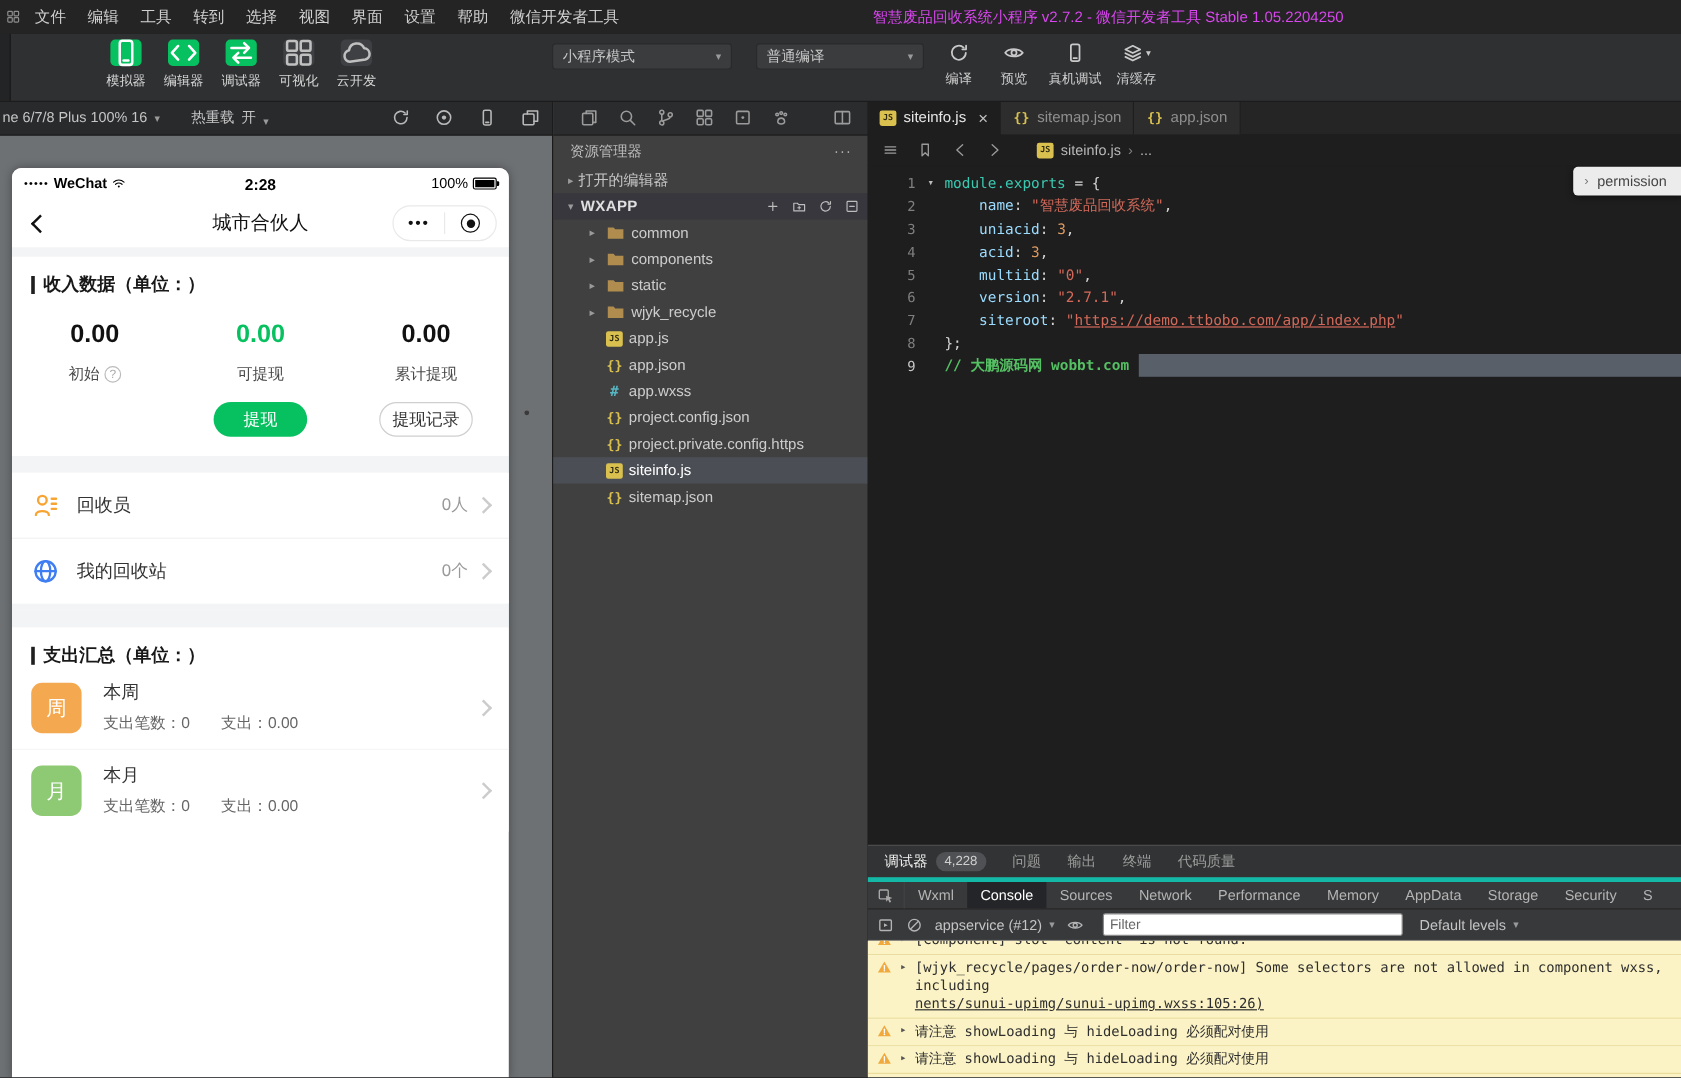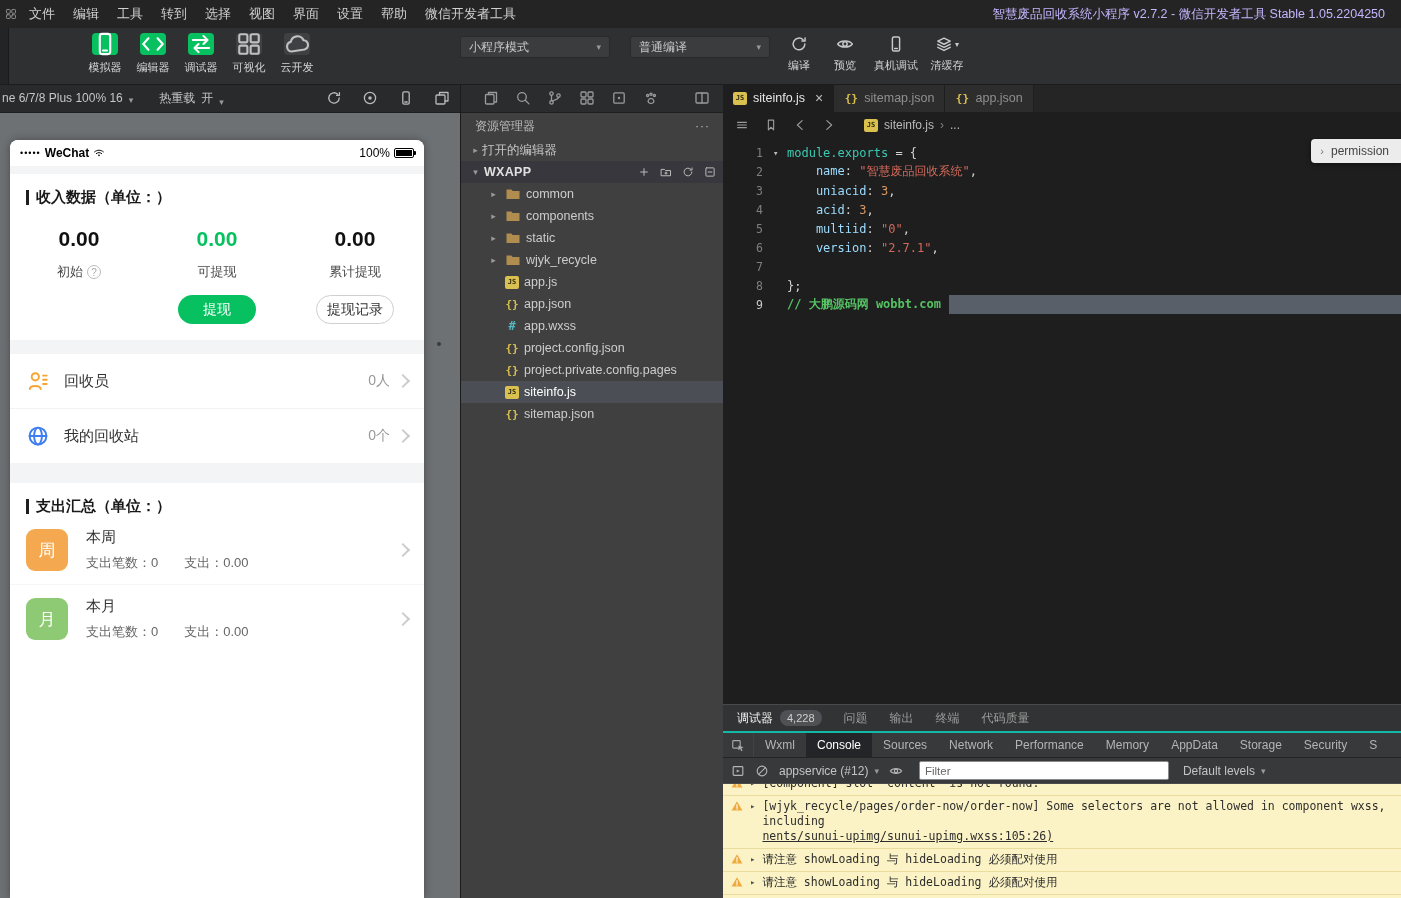--- a/index.html
+++ b/index.html
@@ -9,21 +9,21 @@
   .icn svg{width:14px;height:14px;display:block;}
   .icn.s12 svg{width:12px;height:12px}.icn.s14 svg{width:14px;height:14px}
   .icn.s16 svg{width:16px;height:16px}.icn.s24 svg{width:24px;height:24px}
   .caret{font-size:9px;color:#9a9a9a;margin-left:6px;}
 
   
   .menubar{position:absolute;top:0;left:0;right:0;height:28px;background:#242424;display:flex;align-items:center;color:#d0d0d0;z-index:5;}
   .mb-logo{width:18px;color:#8f8f8f;margin-left:2px;}
   .menu-items{display:flex;align-items:center;}
   .menu-item{padding:0 9px;font-size:13px;white-space:nowrap;}
-  .win-title{position:absolute;left:450px;right:16px;text-align:right;color:#c4b5fd;font-size:12.5px;pointer-events:none;white-space:nowrap;}
+  .win-title{position:absolute;left:450px;right:4px;text-align:center;color:#d946ef;font-size:12.5px;pointer-events:none;white-space:nowrap;}
 
   
   .toolbar{position:absolute;top:28px;left:0;right:0;height:56px;background:#2f3032;border-bottom:1px solid #1c1c1c;z-index:4;}
   .tb-sliver{position:absolute;left:0;top:0;bottom:0;width:8px;background:#232425;border-right:1px solid #1a1a1a;}
   .panel-btns{position:absolute;left:88px;top:5px;display:flex;gap:14px;}
   .tbtn{width:34px;display:flex;flex-direction:column;align-items:center;}
   .tico{width:26px;height:22px;border-radius:4px;display:flex;align-items:center;justify-content:center;}
   .tico.on{background:#07c160;color:#fff;}
   .tico.off{background:#3e4043;color:#c0c0c0;}
   .tlabel{font-size:11px;color:#d6d6d6;margin-top:5px;white-space:nowrap;}
@@ -149,21 +149,21 @@
   .selfill{flex:1;background:#595f69;height:19px;margin-left:8px;}
   .perm-popup{position:absolute;top:1px;right:0;height:24px;display:flex;align-items:center;gap:7px;background:#ececec;color:#444;font-size:12px;padding:0 12px 0 9px;border-radius:4px 0 0 4px;box-shadow:0 1px 5px rgba(0,0,0,.5);font-family:"Liberation Sans",sans-serif;}
   .pp-chev{color:#777;font-size:11px;}
 
   
   .debugger{position:absolute;left:0;right:0;bottom:0;height:193px;background:#333538;border-top:1px solid #4a4a4a;}
   .dbg-tabs{height:26px;display:flex;align-items:center;gap:22px;padding:0 14px;font-size:12px;color:#9c9c9c;background:#323334;}
   .dbg-tab{display:inline-flex;align-items:center;}
   .dbg-tab.active{color:#f0f0f0;}
   .badge{background:#4f5154;color:#cfcfcf;border-radius:9px;padding:0 7px;font-size:11px;height:16px;line-height:16px;margin-left:7px;display:inline-block;}
-  .devtools-tabs{height:27px;display:flex;align-items:stretch;background:#38393b;border-top:2px solid #14b8a6;border-bottom:1px solid #242424;font-size:12px;color:#b4b4b4;box-sizing:border-box;}
+  .devtools-tabs{height:27px;display:flex;align-items:stretch;background:#38393b;border-top:4px solid #14b8a6;border-bottom:1px solid #242424;font-size:12px;color:#b4b4b4;box-sizing:border-box;}
   .dt-inspect{width:30px;display:flex;align-items:center;justify-content:center;border-right:1px solid #434343;color:#a8a8a8;}
   .dt-list{display:flex;align-items:stretch;overflow:hidden;flex:1;}
   .dt-tab{display:flex;align-items:center;padding:0 11px;white-space:nowrap;}
   .dt-tab.active{background:#242528;color:#fff;}
   .console-toolbar{height:26px;display:flex;align-items:center;background:#38393b;border-bottom:1px solid #4a4a4a;padding:0 8px;gap:10px;font-size:12px;color:#c4c4c4;box-sizing:border-box;}
   .ct-btn{display:inline-flex;color:#b4b4b4;}
   .ct-select{display:inline-flex;align-items:center;white-space:nowrap;}
   .ct-select.levels{margin-left:4px;}
   .filter-input{width:238px;height:17px;background:#fff;border:1px solid #8a8a8a;border-radius:2px;color:#444;font-size:11.5px;padding:0 5px;font-family:"Liberation Sans",sans-serif;margin-left:6px;}
   .filter-input::placeholder{color:#666;}
@@ -355,26 +355,38 @@
         <span class="sb-left">
           <span class="dots5">•••••</span>
           <span class="carrier-name">WeChat</span>
           <span class="icn s12 wifi">
               <svg viewBox="0 0 16 16" fill="none" stroke="currentColor" stroke-width="1.3" stroke-linecap="round" stroke-linejoin="round">
                 <path d="M2.2 6.4c3.4-2.9 8.2-2.9 11.6 0M4.4 8.8c2.2-1.8 5-1.8 7.2 0"></path>
                 <circle cx="8" cy="11.2" r="1.1" fill="currentColor" stroke="none"></circle>
               </svg>
             </span>
         </span>
+        <span class="sb-time">2:28</span>
         <span class="sb-right">
           <span>100%</span>
           <span class="batt"></span>
         </span>
       </div>
 
+      <div class="navbar">
+        <span class="back-chev"></span>
+        <span class="nav-title">城市合伙人</span>
+        <span class="capsule">
+          <span class="cap-dots">•••</span>
+          <span class="cap-div"></span>
+          <span class="cap-rec">
+              <i></i>
+            </span>
+        </span>
+      </div>
 
 
       <div class="gap"></div>
 
       <div class="card">
         <div class="sec-title">
             <i class="bar"></i>
             <span>收入数据（单位：）</span>
           </div>
         <div id="income-cols" class="icols">
@@ -632,21 +644,21 @@
     <span class="tname">app.wxss</span>
   </div>
         <div class="tree-row ">
     <span class="tcaret"></span>
     <span class="fi-json">{}</span>
     <span class="tname">project.config.json</span>
   </div>
         <div class="tree-row ">
     <span class="tcaret"></span>
     <span class="fi-json">{}</span>
-    <span class="tname">project.private.config.pages</span>
+    <span class="tname">project.private.config.https</span>
   </div>
         <div class="tree-row selected">
     <span class="tcaret"></span>
     <span class="fi-js">JS</span>
     <span class="tname">siteinfo.js</span>
   </div>
         <div class="tree-row ">
     <span class="tcaret"></span>
     <span class="fi-json">{}</span>
     <span class="tname">sitemap.json</span>
@@ -746,20 +758,21 @@
   </div>
           <div class="cline">
     <span class="lnum ">6</span>
     <span class="fold"></span>
     <span class="ltext"><span class="tk pr">    version</span><span class="tk pl">: </span><span class="tk st">"2.7.1"</span><span class="tk pl">,</span></span>
 
   </div>
           <div class="cline">
     <span class="lnum ">7</span>
     <span class="fold"></span>
+    <span class="ltext"><span class="tk pr">    siteroot</span><span class="tk pl">: </span><span class="tk st">"</span><span class="tk st ln">https://demo.ttbobo.com/app/index.php</span><span class="tk st">"</span></span>
 
   </div>
           <div class="cline">
     <span class="lnum ">8</span>
     <span class="fold"></span>
     <span class="ltext"><span class="tk pl">};</span></span>
 
   </div>
           <div class="cline">
     <span class="lnum on">9</span>

